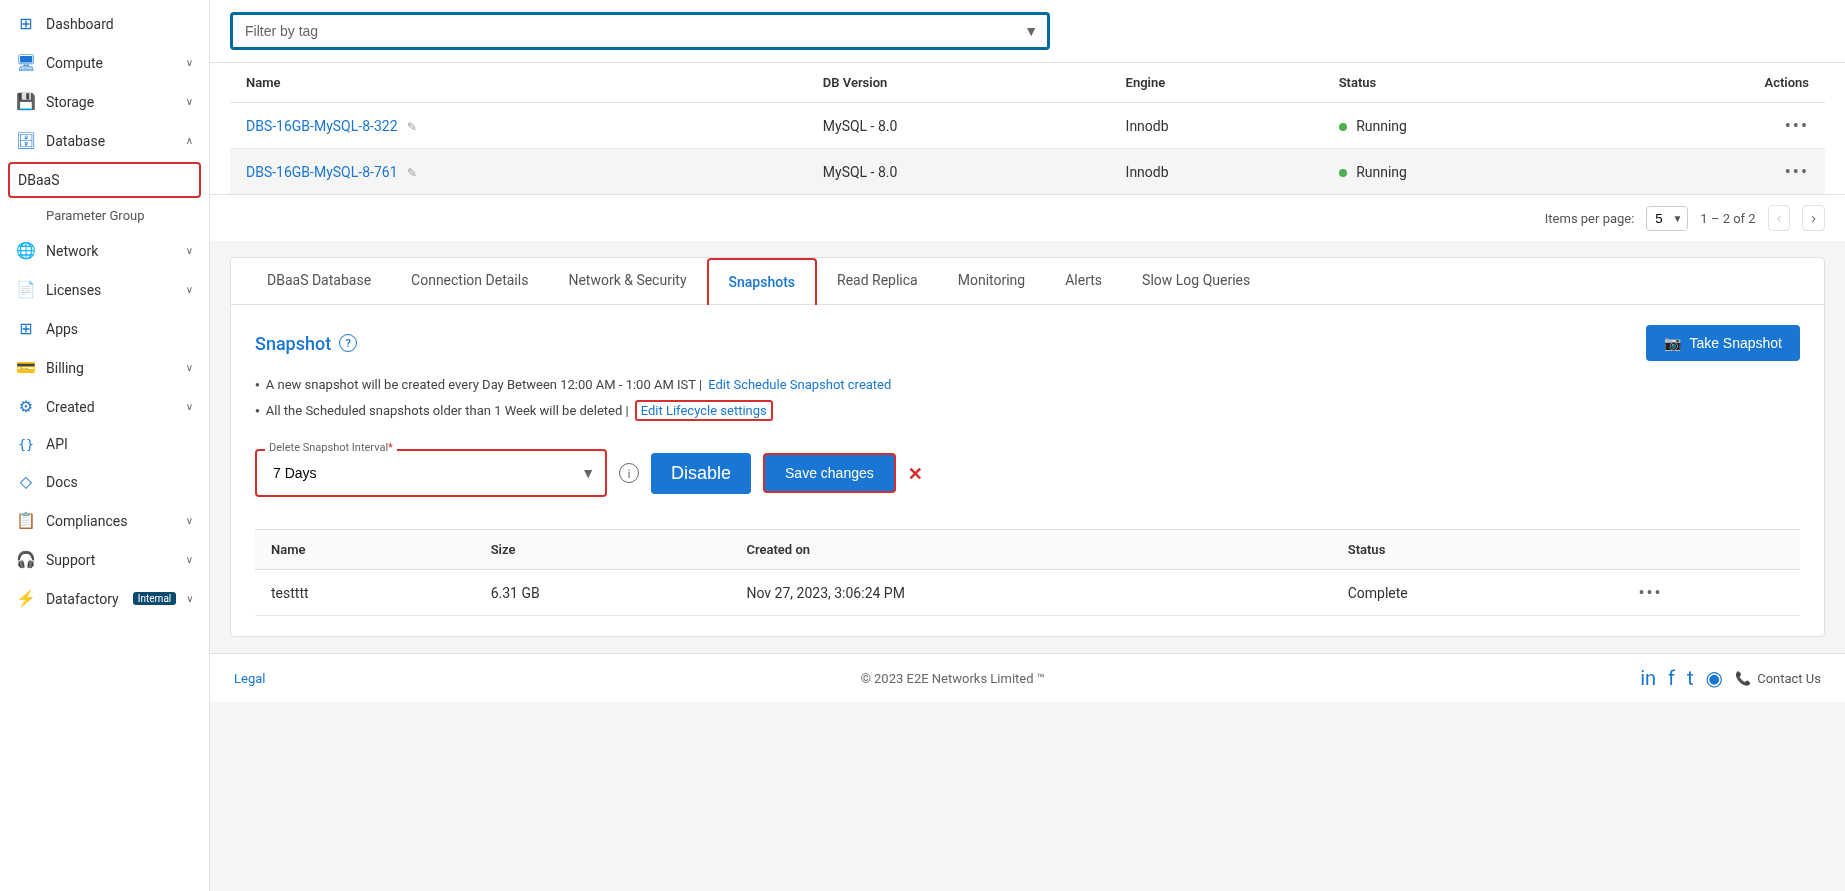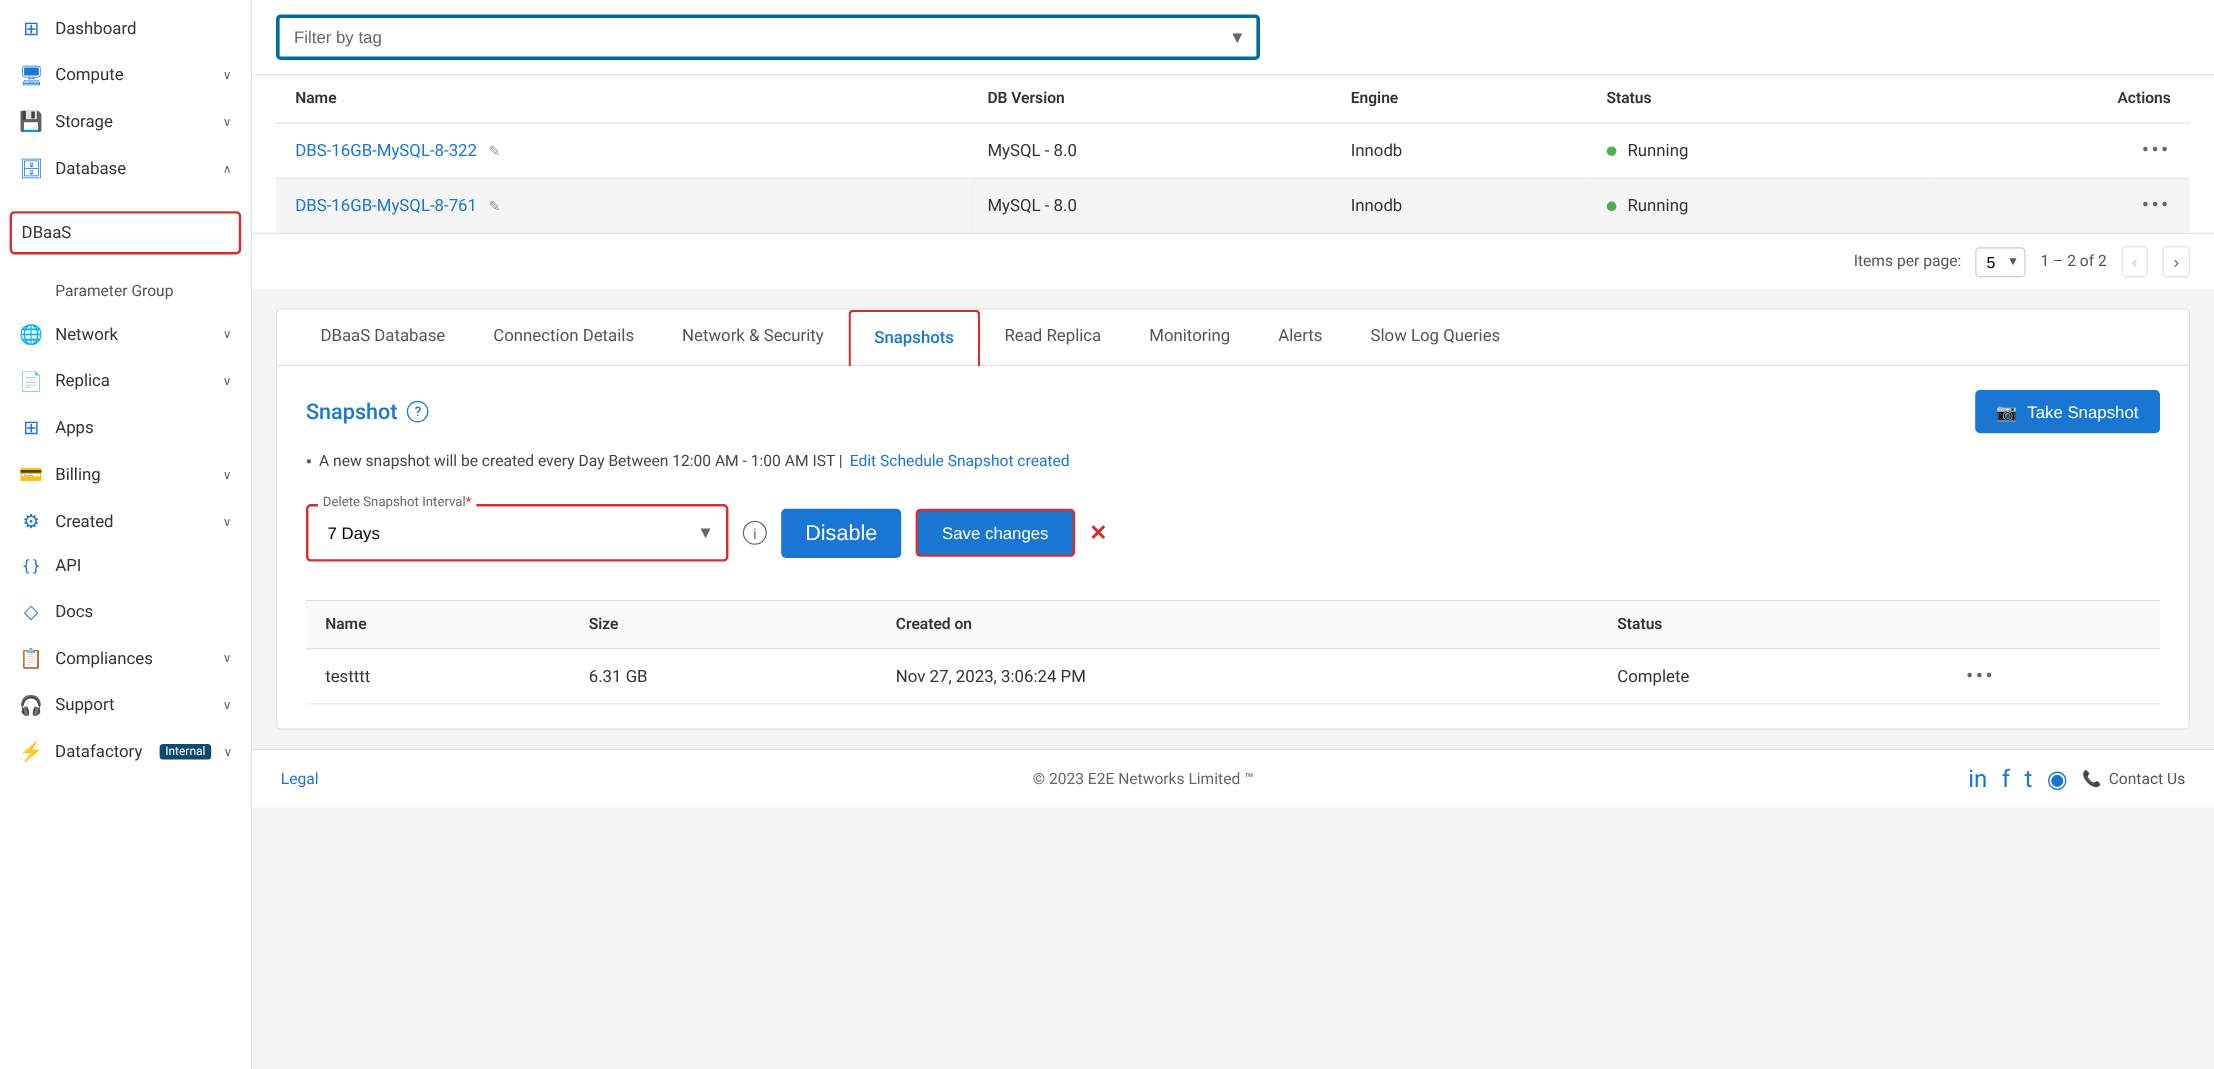--- a/index.html
+++ b/index.html
@@ -4,21 +4,21 @@
   <style>
     * { box-sizing: border-box; margin: 0; padding: 0; }
     body { font-family: -apple-system, BlinkMacSystemFont, 'Segoe UI', Roboto, sans-serif; font-size: 14px; color: #333; background: #f5f5f5; display: flex; flex-direction: column; min-height: 100vh; }
 
     
     .app-wrapper { display: flex; flex: 1; }
 
     
     .sidebar { width: 210px; background: #fff; border-right: 1px solid #e0e0e0; display: flex; flex-direction: column; min-height: calc(100vh - 40px); }
     .sidebar-item { display: flex; align-items: center; padding: 10px 16px; cursor: pointer; color: #333; font-size: 14px; gap: 10px; }
-    .sidebar-item.active { border: 2px solid #d32f2f; border-radius: 4px; margin: 16px 8px; padding: 8px 8px; }
+    .sidebar-item.active { border: 2px solid #d32f2f; border-radius: 4px; margin: 2px 8px; padding: 8px 8px; }
     .sidebar-item .icon { color: #1976d2; font-size: 16px; width: 20px; text-align: center; }
     .sidebar-item .label { flex: 1; }
     .sidebar-item .chevron { font-size: 10px; color: #666; }
     .sidebar-sub-item { padding: 8px 16px 8px 46px; cursor: pointer; color: #555; font-size: 13px; }
     .sidebar-badge { background: #0c4a6e; color: #fff; font-size: 10px; padding: 1px 5px; border-radius: 3px; margin-left: 4px; }
 
     
     .main-content { flex: 1; display: flex; flex-direction: column; overflow: auto; }
 
     
@@ -134,21 +134,21 @@
       </div>
 
       <div class="sidebar-item">
         <span class="icon">🌐</span>
         <span class="label">Network</span>
         <span class="chevron">∨</span>
       </div>
 
       <div class="sidebar-item">
         <span class="icon">📄</span>
-        <span class="label">Replica</span>
+        <span class="label">Licenses</span>
         <span class="chevron">∨</span>
       </div>
 
       <div class="sidebar-item">
         <span class="icon">⊞</span>
         <span class="label">Apps</span>
       </div>
 
       <div class="sidebar-item">
         <span class="icon">💳</span>
@@ -286,20 +286,24 @@
           <button class="take-snapshot-btn">
             <span>📷</span>
             <span>Take Snapshot</span>
           </button>
         </div>
 
         <div class="info-bullets">
           <div class="info-bullet">
             <span>A new snapshot will be created every Day Between 12:00 AM - 1:00 AM IST | </span>
             <a class="link-text">Edit Schedule Snapshot created</a>
+          </div>
+          <div class="info-bullet">
+            <span>All the Scheduled snapshots older than 1 Week will be deleted | </span>
+            <a class="link-text link-box">Edit Lifecycle settings</a>
           </div>
         </div>
 
         <div class="lifecycle-edit">
           <div class="interval-dropdown-wrapper">
             <span class="interval-label">
               <span>Delete Snapshot Interval</span><span class="required">*</span>
             </span>
             <select class="interval-select">
               <option>7 Days</option>

